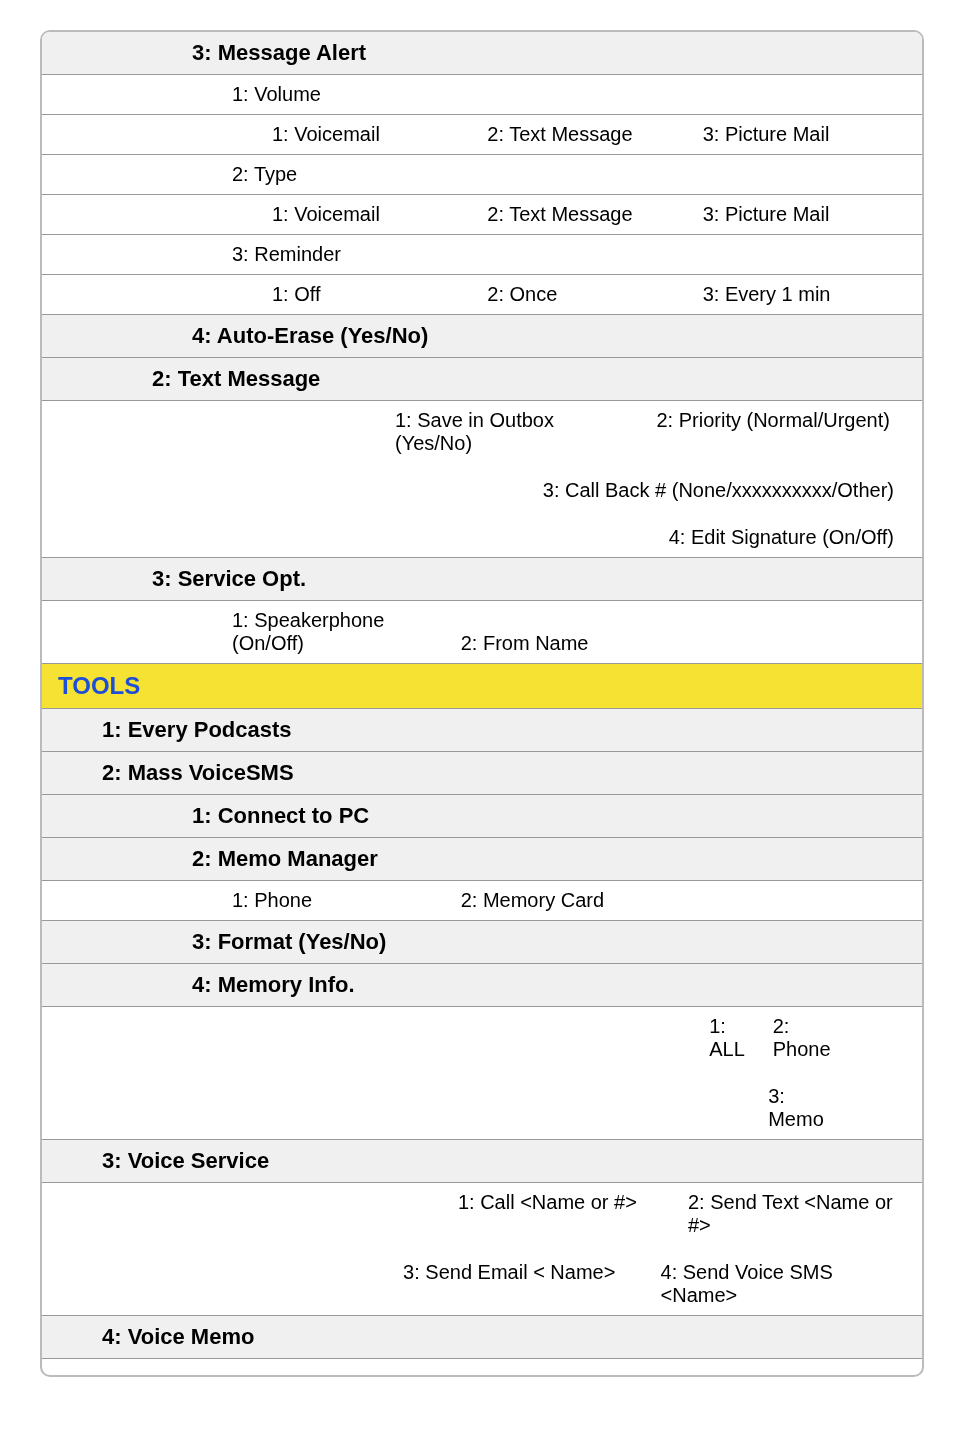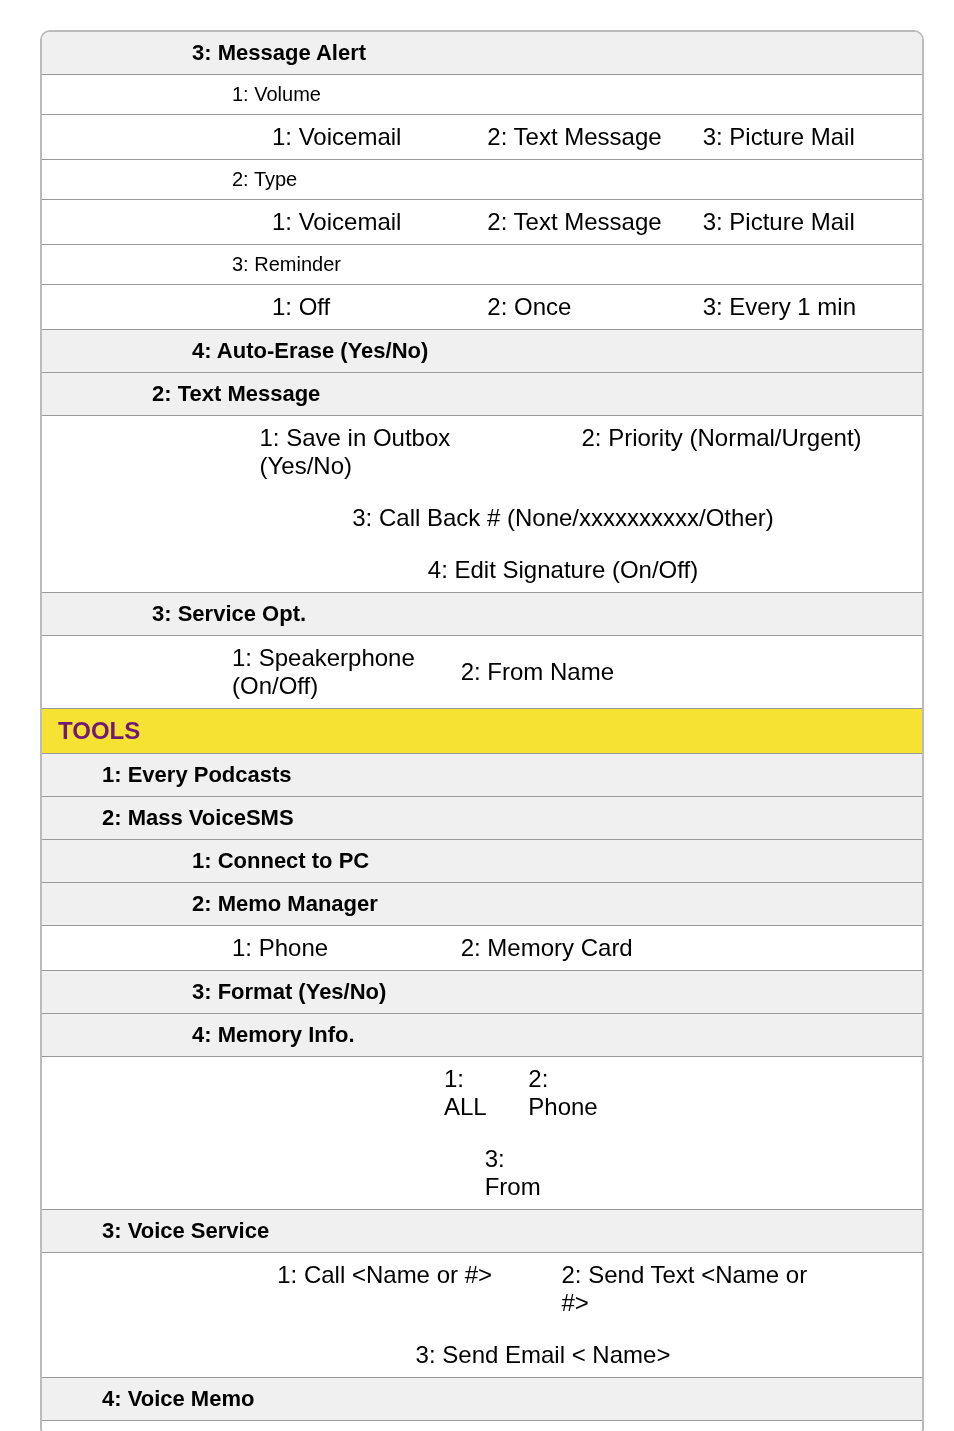--- a/index.html
+++ b/index.html
@@ -1,32 +1,32 @@
 <!DOCTYPE html>
 <html><head>
 <meta charset="utf-8">
 <style>
   html,body{margin:0;padding:0;background:#fff;font-family:"Segoe UI",Arial,sans-serif;color:#000}
   .page{width:954px;min-height:1431px;position:relative;padding:30px 30px 30px 40px;box-sizing:border-box}
   .card{border:2px solid #bbb;border-radius:10px;overflow:hidden}
-  .row{border-bottom:1px solid #999;padding:8px 28px;display:flex;gap:24px;align-items:center;box-sizing:border-box}
+  .row{border-bottom:1px solid #999;padding:8px 28px;display:flex;gap:24px;align-items:flex-end;box-sizing:border-box}
   .row:last-child{border-bottom:none}
-  .cols{display:flex;flex:1;gap:37px}
-  .col{flex:1;font-size:24px}
+  .cols{display:flex;flex:1;gap:24px}
+  .col{flex:1;font-size:20px}
   .lbl{font-size:20px}
   .b{font-weight:700}
   .fs24{font-size:24px}
   .fs22{font-size:22px}
   .fs20{font-size:20px}
   .ind1{padding-left:110px}
   .ind2{padding-left:150px}
   .ind3{padding-left:190px}
   .ind4{padding-left:230px}
   .light{background:#f0f0f0}
-  .yellow{background:#f5e233;color:#701a75}
+  .yellow{background:#f5e233;color:#1d4ed8}
   .multi{flex-direction:column}
 </style>
 </head>
 <body>
 
 <div class="page">
   <div class="card">
 
     <div class="row ind2 light">
       <span class="lbl b fs22">3: Message Alert</span>
@@ -112,36 +112,37 @@
     <div class="row ind2 light">
       <span class="lbl b fs22">4: Memory Info.</span>
     </div>
     <div class="row ind3 multi">
       <div class="cols">
         <div class="col">1: ALL</div>
         <div class="col">2: Phone</div>
         <div class="col"></div>
       </div>
       <div class="cols">
-        <div class="col">3: From</div>
+        <div class="col">3: Memo</div>
         <div class="col"></div>
         <div class="col"></div>
       </div>
     </div>
 
     <div class="row light" style="padding-left:60px">
       <span class="lbl b fs22">3: Voice Service</span>
     </div>
     <div class="row ind2 multi">
       <div class="cols">
         <div class="col">1: Call &lt;Name or #&gt;</div>
         <div class="col">2: Send Text &lt;Name or #&gt;</div>
       </div>
       <div class="cols">
         <div class="col">3: Send Email &lt; Name&gt;</div>
+        <div class="col">4: Send Voice SMS &lt;Name&gt;</div>
       </div>
     </div>
 
     <div class="row light" style="padding-left:60px">
       <span class="lbl b fs22">4: Voice Memo</span>
     </div>
     <div class="row ind2">
 
       <div class="col"></div>
     </div>

